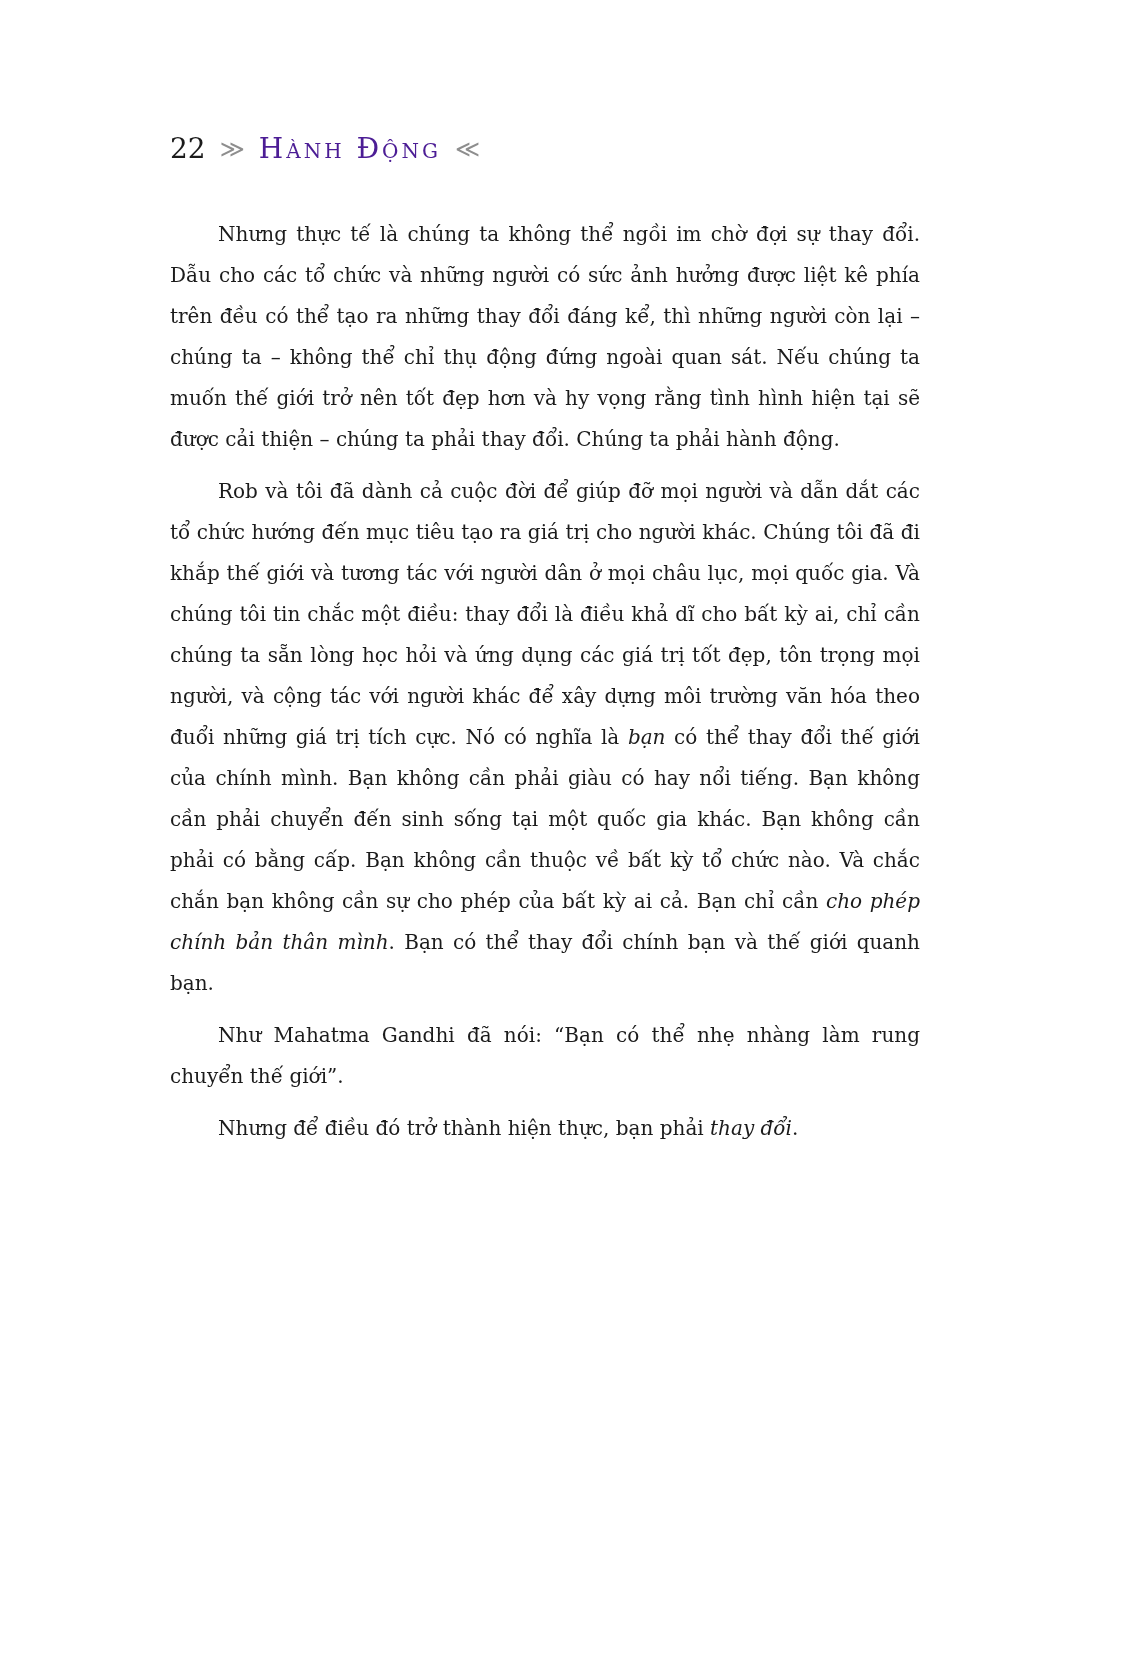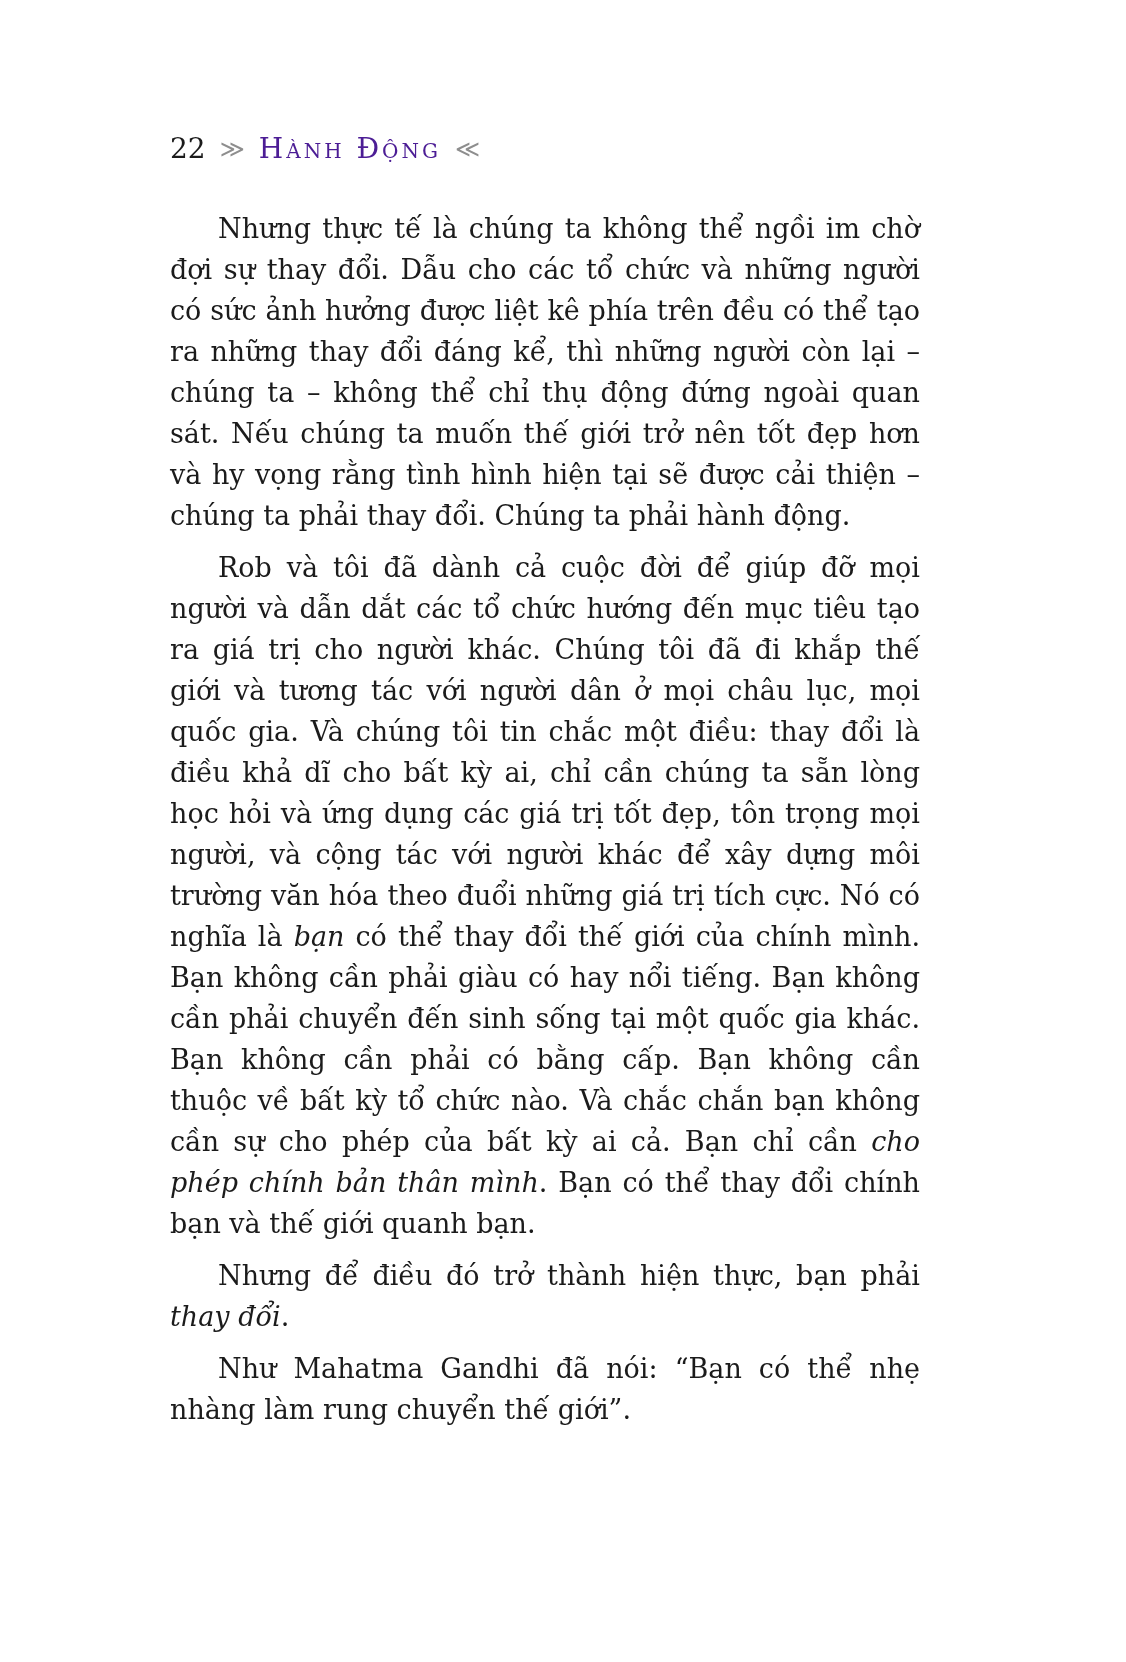--- a/index.html
+++ b/index.html
@@ -40,22 +40,22 @@
     font-size: 28px;
     color: #4c1d95;
   }
   .text-block {
     position: absolute;
     top: 208px;
     left: 170px;
     width: 750px;
   }
   .para {
-    margin: 0 0 11px 0;
-    font-size: 27px;
+    margin: 6px 0 11px 0;
+    font-size: 20px;
     line-height: 41px;
     text-align: justify;
     text-indent: 48px;
     color: #1b1b1b;
   }
   .para em {
     font-style: italic;
   }
 </style>
 </head>
@@ -66,17 +66,17 @@
   <header class="running-head">
     <span class="page-num">22</span>
     <span class="ornament">≫</span>
     <span class="chapter">Hành Động</span>
     <span class="ornament">≪</span>
   </header>
 
   <main class="text-block" id="paragraphs">
       <p class="para"><span>Nhưng thực tế là chúng ta không thể ngồi im chờ đợi sự thay đổi. Dẫu cho các tổ chức và những người có sức ảnh hưởng được liệt kê phía trên đều có thể tạo ra những thay đổi đáng kể, thì những người còn lại – chúng ta – không thể chỉ thụ động đứng ngoài quan sát. Nếu chúng ta muốn thế giới trở nên tốt đẹp hơn và hy vọng rằng tình hình hiện tại sẽ được cải thiện – chúng ta phải thay đổi. Chúng ta phải hành động.</span></p>
       <p class="para"><span>Rob và tôi đã dành cả cuộc đời để giúp đỡ mọi người và dẫn dắt các tổ chức hướng đến mục tiêu tạo ra giá trị cho người khác. Chúng tôi đã đi khắp thế giới và tương tác với người dân ở mọi châu lục, mọi quốc gia. Và chúng tôi tin chắc một điều: thay đổi là điều khả dĩ cho bất kỳ ai, chỉ cần chúng ta sẵn lòng học hỏi và ứng dụng các giá trị tốt đẹp, tôn trọng mọi người, và cộng tác với người khác để xây dựng môi trường văn hóa theo đuổi những giá trị tích cực. Nó có nghĩa là </span><em>bạn</em><span> có thể thay đổi thế giới của chính mình. Bạn không cần phải giàu có hay nổi tiếng. Bạn không cần phải chuyển đến sinh sống tại một quốc gia khác. Bạn không cần phải có bằng cấp. Bạn không cần thuộc về bất kỳ tổ chức nào. Và chắc chắn bạn không cần sự cho phép của bất kỳ ai cả. Bạn chỉ cần </span><em>cho phép chính bản thân mình</em><span>. Bạn có thể thay đổi chính bạn và thế giới quanh bạn.</span></p>
+      <p class="para"><span>Như Mahatma Gandhi đã nói: “Bạn có thể nhẹ nhàng làm rung chuyển thế giới”.</span></p>
       <p class="para"><span>Nhưng để điều đó trở thành hiện thực, bạn phải </span><em>thay đổi</em><span>.</span></p>
-      <p class="para"><span>Như Mahatma Gandhi đã nói: “Bạn có thể nhẹ nhàng làm rung chuyển thế giới”.</span></p>
     </main>
 
 </div>
 
 </body></html>

